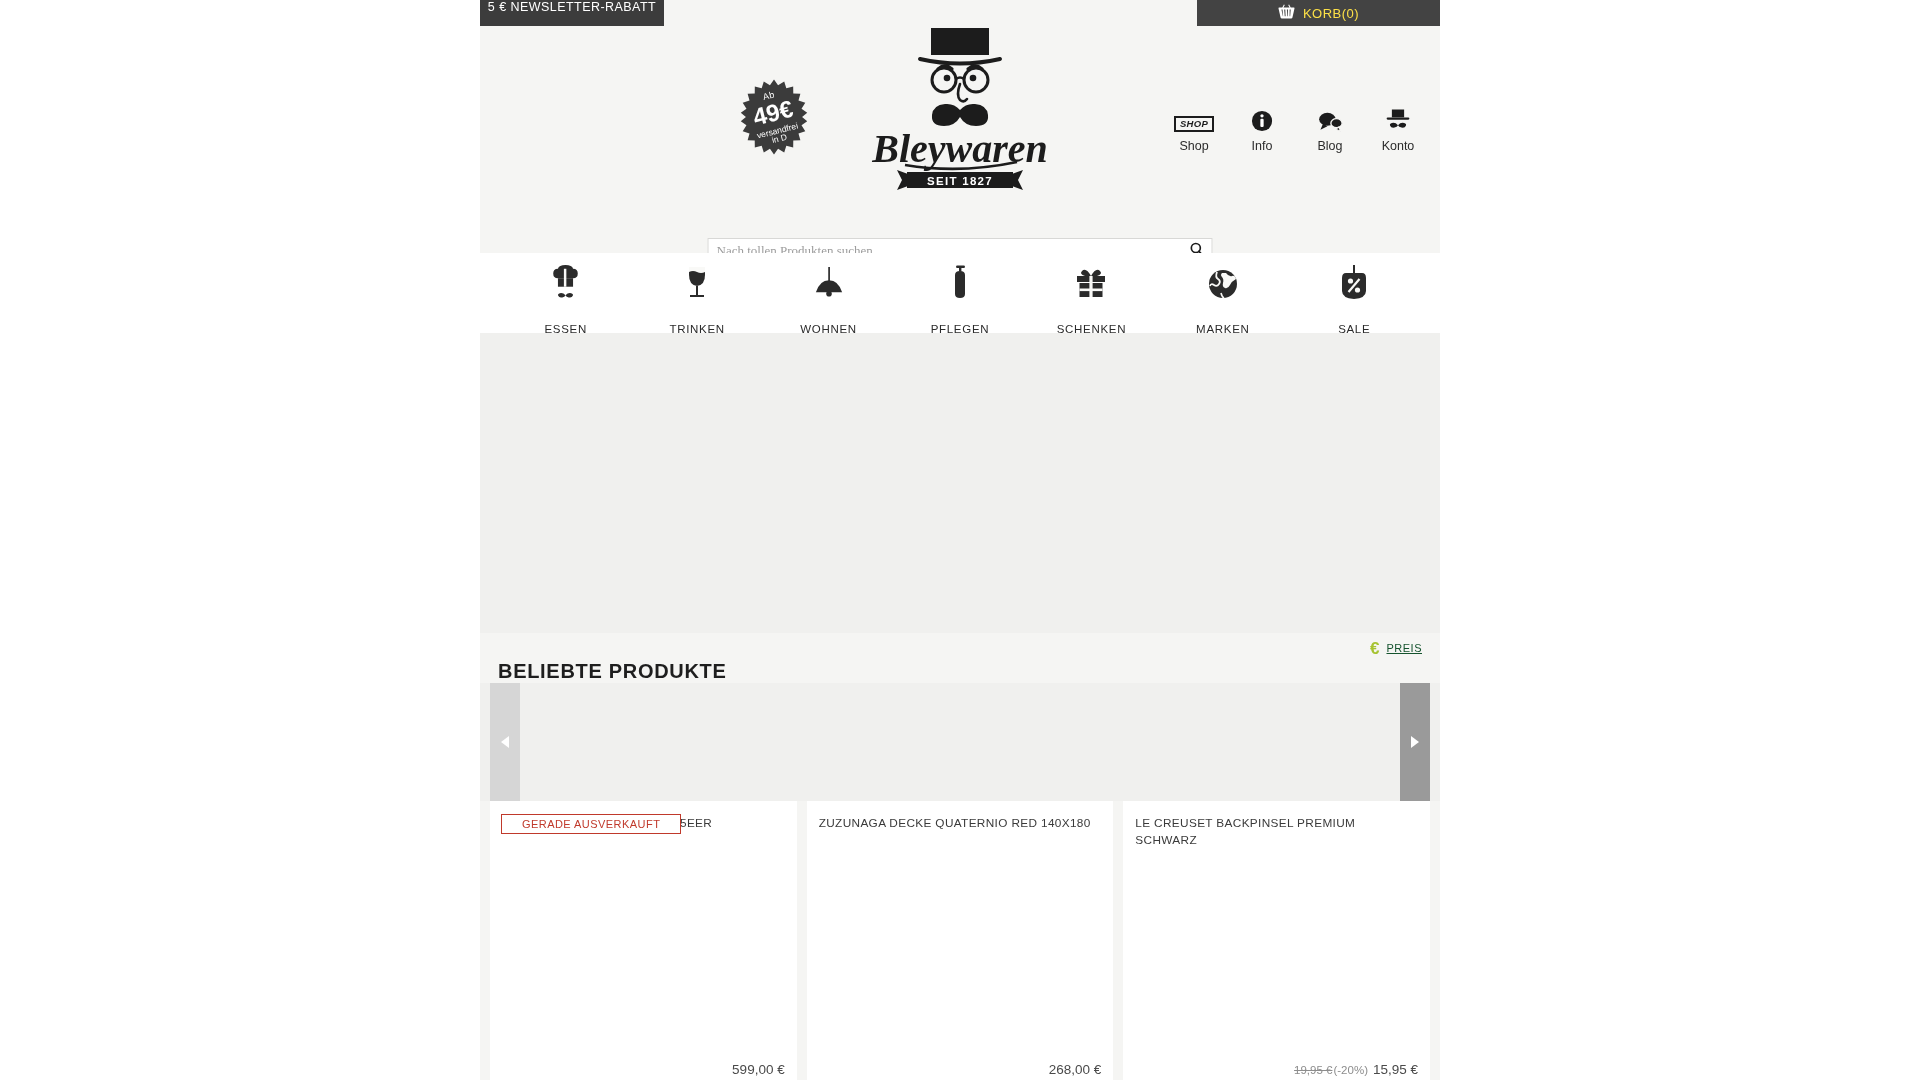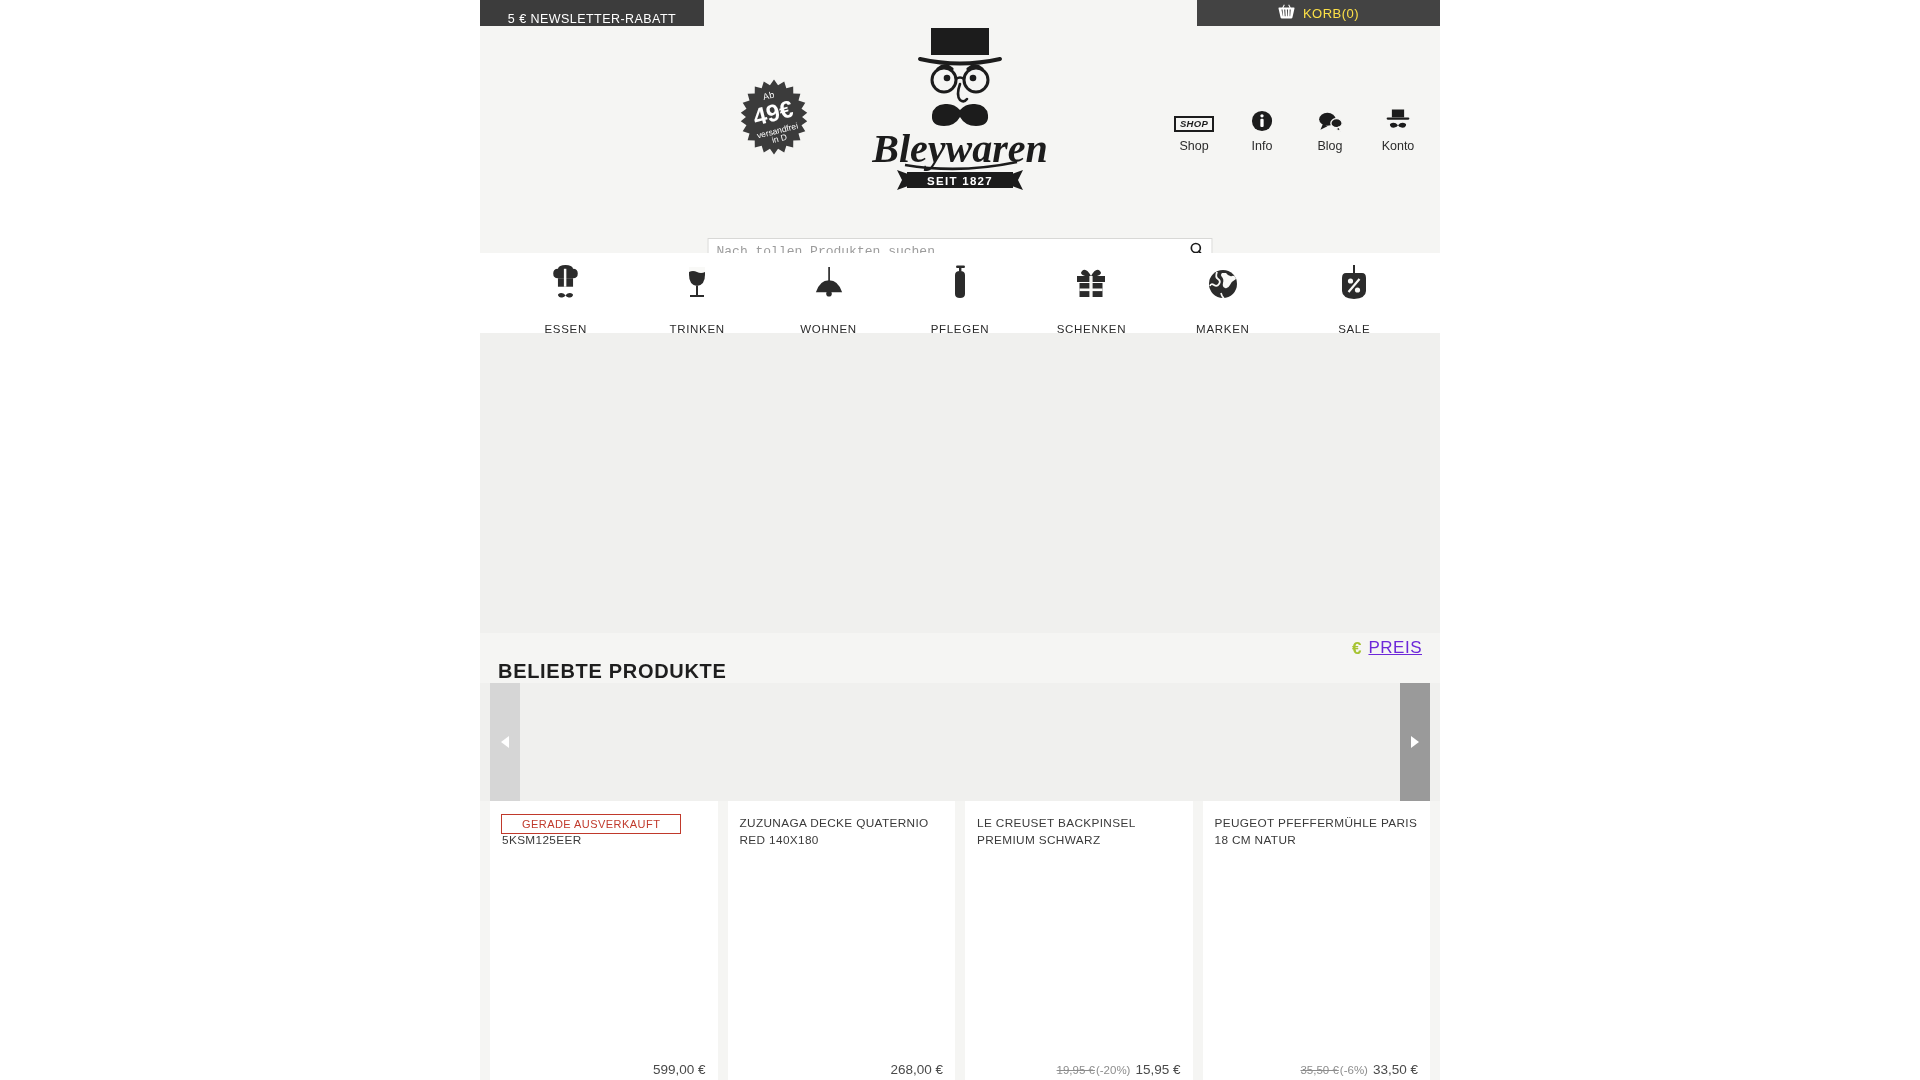--- a/index.html
+++ b/index.html
@@ -25,26 +25,26 @@
   }
 
   
   .topbar-row {
     position: relative;
     height: 26px;
     width: 960px;
   }
   .promo-left {
     position: absolute; left: 0; top: 0;
-    width: 224px; height: 26px;
+    width: 184px; height: 26px;
     background: #3c3c3c;
     color: #ffffff;
     font-size: 12.5px;
     letter-spacing: .45px;
-    display: flex; align-items: flex-end; justify-content: center;
+    display: flex; align-items: flex-start; justify-content: center;
     cursor: pointer;
   }
   .promo-cart {
     position: absolute; right: 0; top: 0;
     width: 243px; height: 26px;
     background: #434343;
     color: #fde047;
     font-size: 13px;
     letter-spacing: .5px;
     display: flex; align-items: center; justify-content: center;
@@ -129,21 +129,21 @@
     display: flex; align-items: center;
   }
   .search-input {
     flex: 1;
     border: 0; outline: 0;
     height: 24px;
     padding: 0 8px;
     font-size: 13px;
     color: #3b82f6;
     background: transparent;
-    font-family: Liberation Mono, monospace;
+    font-family: Liberation Serif, serif;
   }
   .search-input::placeholder { color: #9c9c9c; }
   .search-btn {
     width: 30px; height: 24px;
     background: transparent; border: 0; cursor: pointer;
     display: flex; align-items: center; justify-content: center;
   }
 
   
   .catnav {
@@ -187,23 +187,23 @@
     display: flex; align-items: center; justify-content: flex-end;
     padding-right: 18px;
     gap: 7px;
   }
   .preis-euro {
     font-size: 17px;
     font-weight: 700;
     line-height: 1;
   }
   .preis-link {
-    font-size: 17px;
+    font-size: 11px;
     letter-spacing: .5px;
-    color: #6d28d9;
+    color: #14532d;
     text-decoration: underline;
     cursor: pointer;
   }
 
   
   .sec-title {
     position: absolute;
     left: 18px; top: 660px;
     font-size: 20px;
     font-weight: 700;
@@ -535,25 +535,16 @@
       <div class="card">
         <div class="card-title">LE CREUSET BACKPINSEL PREMIUM SCHWARZ</div>
         <div class="card-img"></div>
         <div class="price-row">
           <span class="price-old">19,95 €</span>
           <span class="price-disc">(-20%)</span>
           <span class="price-now">15,95 €</span>
         </div>
       </div>
 
-      <div class="card">
-        <div class="card-title">PEUGEOT PFEFFERMÜHLE PARIS 18 CM NATUR</div>
-        <div class="card-img"></div>
-        <div class="price-row">
-          <span class="price-old">35,50 €</span>
-          <span class="price-disc">(-6%)</span>
-          <span class="price-now">33,50 €</span>
-        </div>
-      </div>
 
     </div>
   </div>
 </div>
 
 </body></html>

